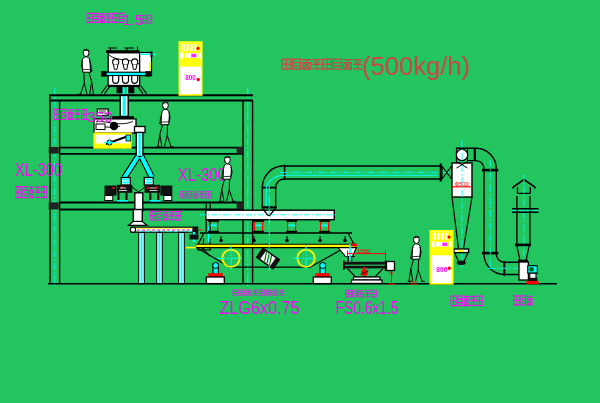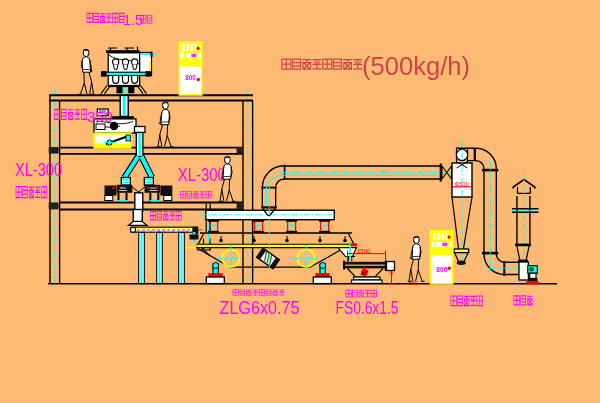--- a/index.html
+++ b/index.html
@@ -1,16 +1,16 @@
 <!DOCTYPE html>
 <html><head>
 <meta charset="utf-8">
 <style>
 html,body{margin:0;padding:0;background:#fff;}
-.page{position:relative;width:600px;height:403px;background:#fdba74;overflow:hidden;
+.page{position:relative;width:600px;height:403px;background:#22c55e;overflow:hidden;
  font-family:"Liberation Sans", sans-serif;}
 svg text{font-family:"Liberation Sans", sans-serif;}
 </style>
 </head>
 <body>
 <div class="page">
 <svg width="600" height="403" viewBox="0 0 600 403" xmlns="http://www.w3.org/2000/svg">
 <defs>
 <g id="ga" fill="none" stroke-width="0.85">
  <path d="M0.5,0.7 H7.5 V7.6 H0.5 Z M0.5,4.1 H7.5 M4,0.7 V7.6"></path>

